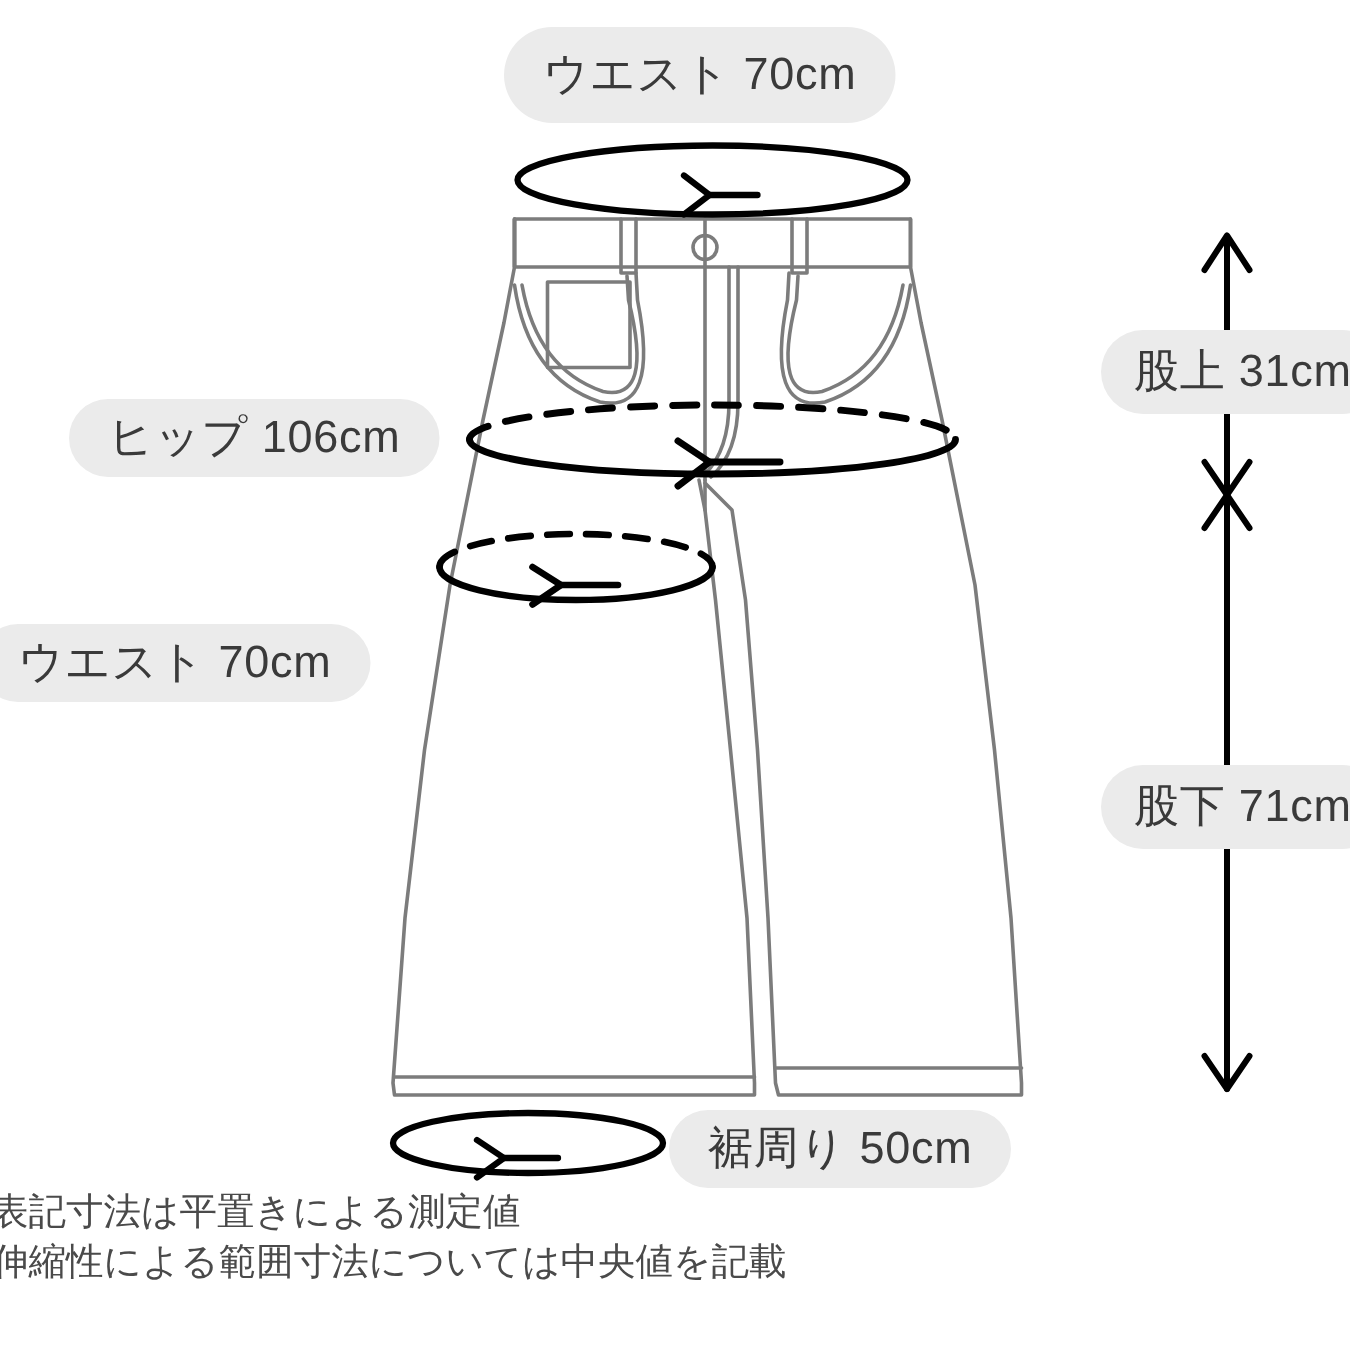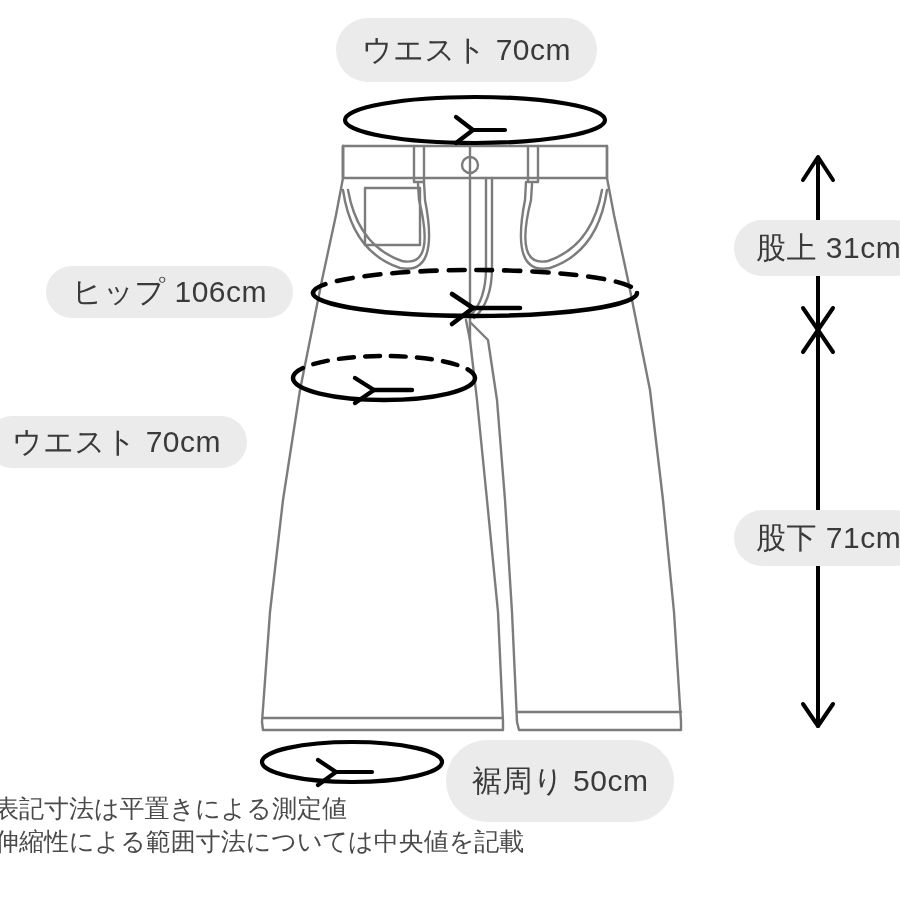--- a/index.html
+++ b/index.html
@@ -52,21 +52,21 @@
   .pill-thigh {
     left: -14px;
     top: 416px;
     height: 52px;
     padding: 0 26px;
   }
   .pill-hem {
     left: 446px;
     top: 740px;
     height: 52px;
-    padding: 15px 26px;
+    padding: 0 26px;
   }
   .pill-rise {
     left: 734px;
     top: 220px;
     height: 56px;
     padding: 0 22px;
   }
   .pill-inseam {
     left: 734px;
     top: 510px;

